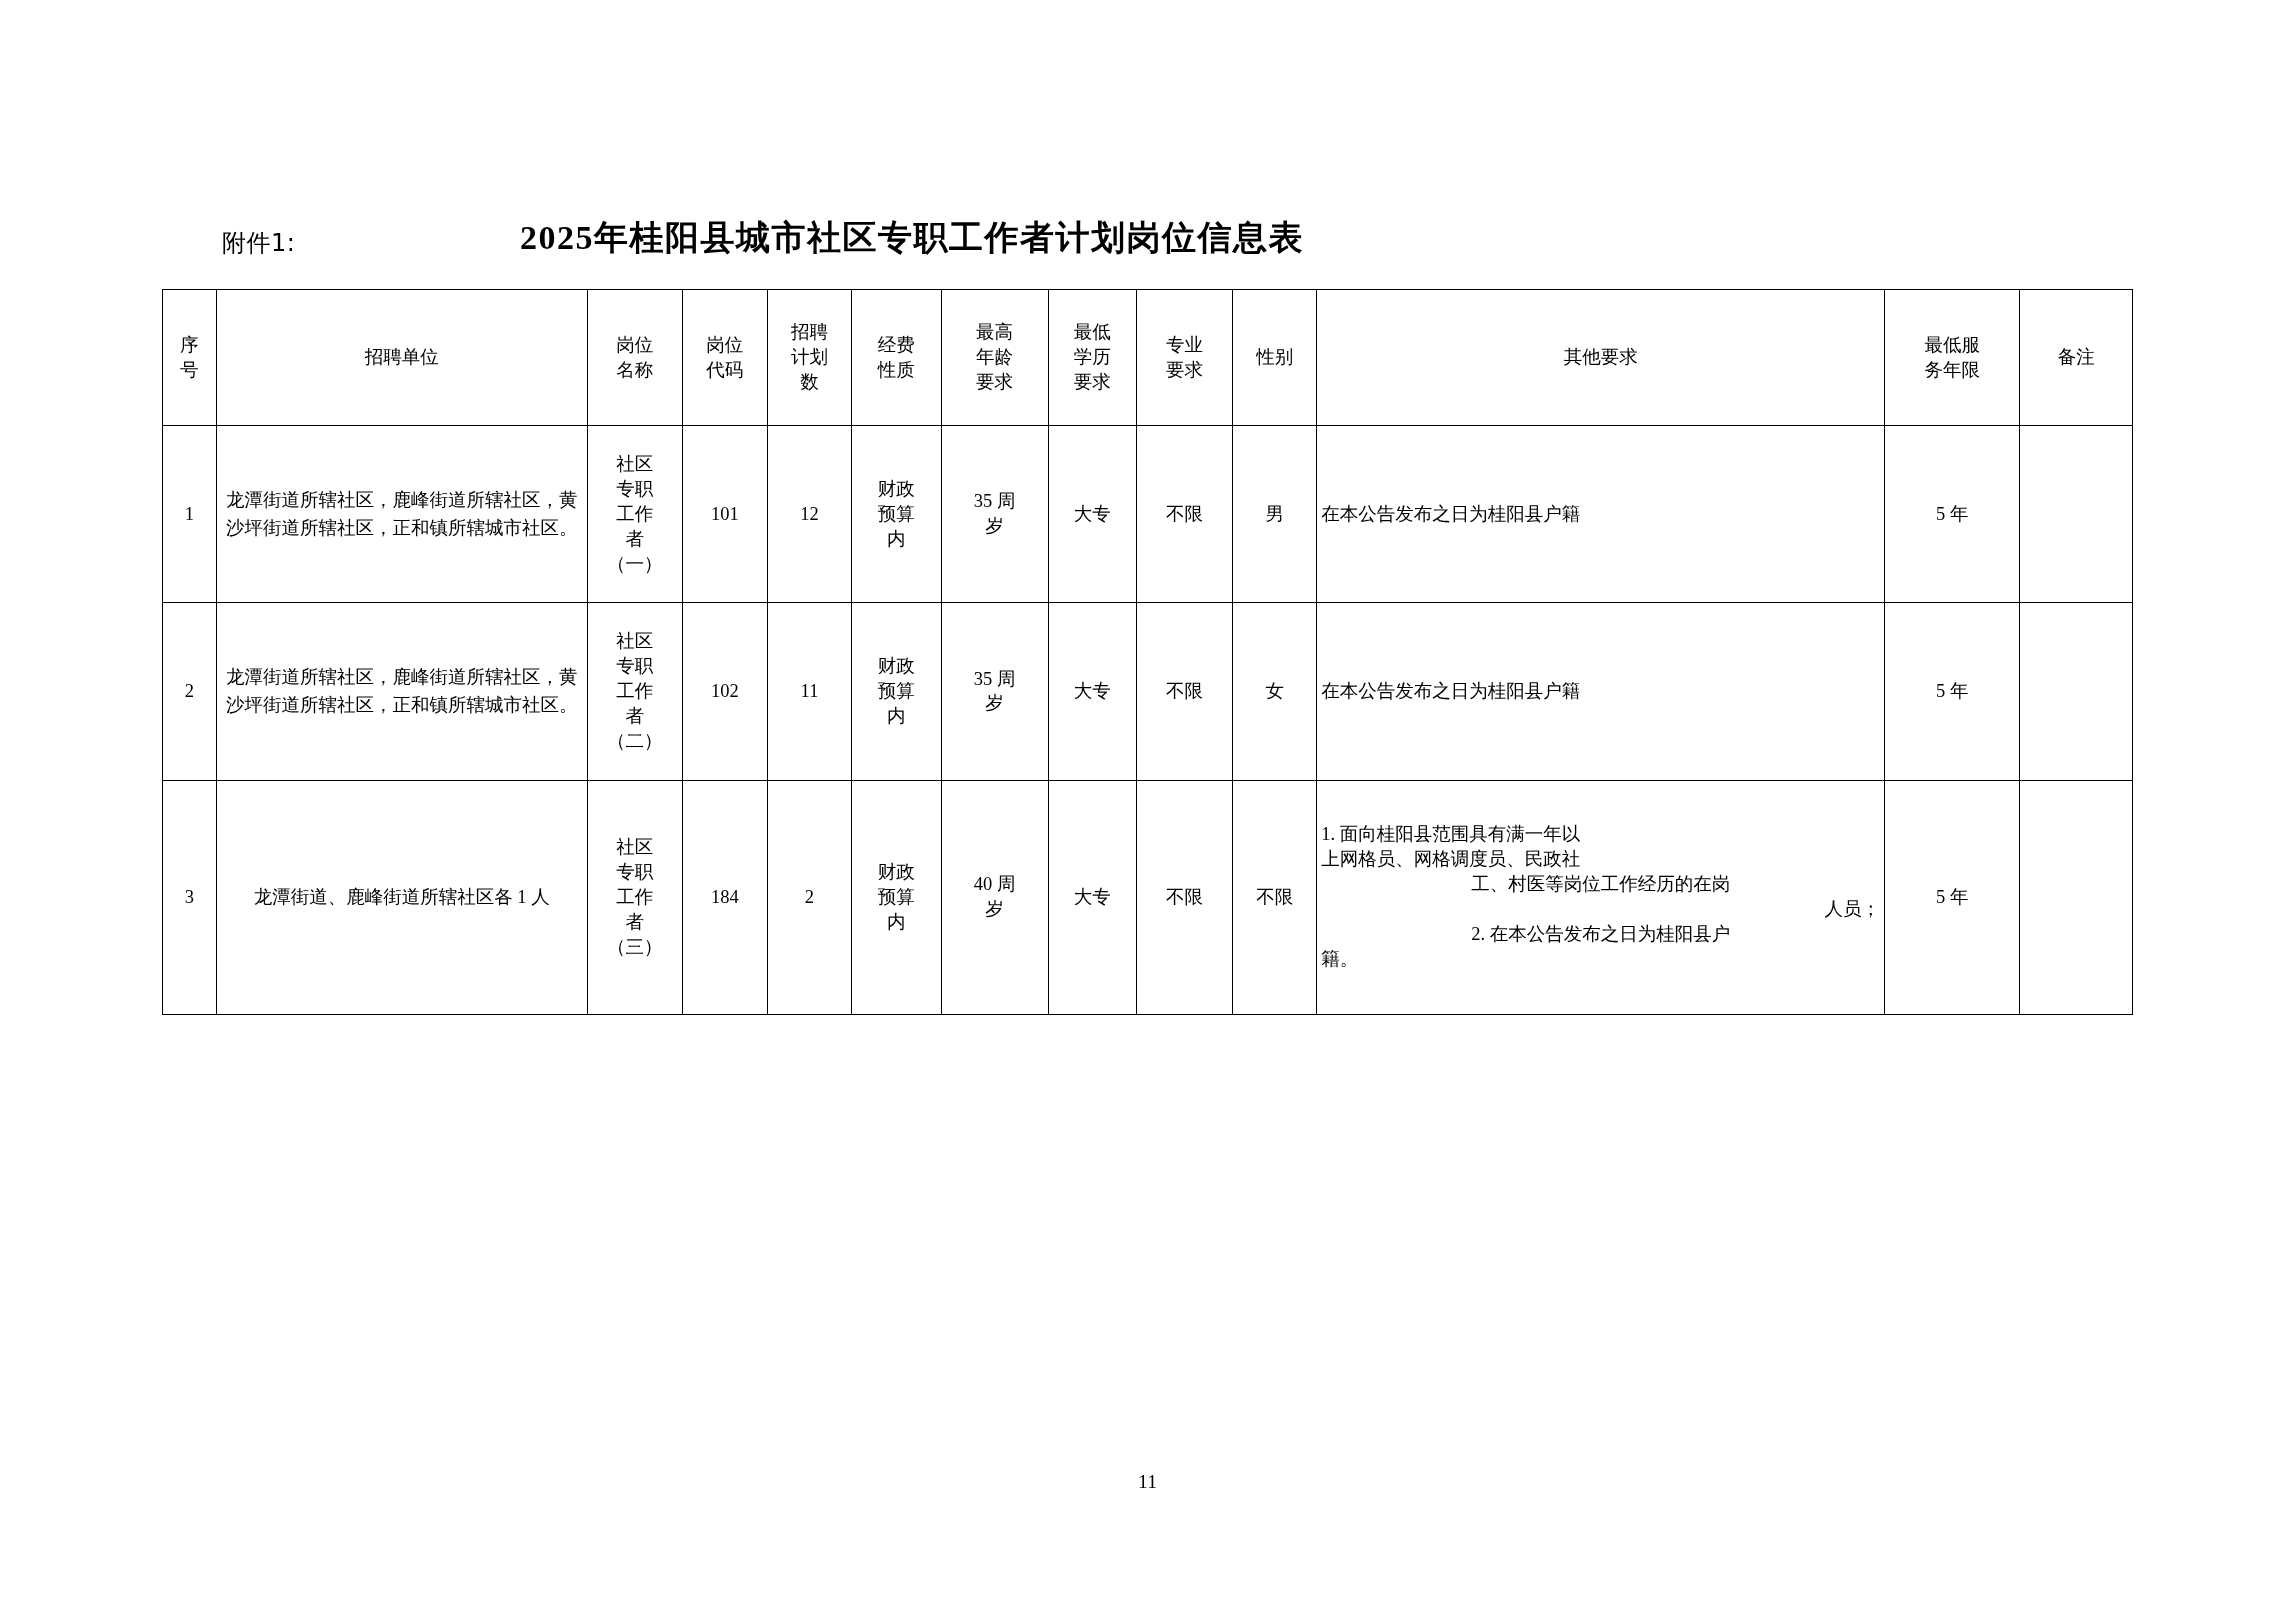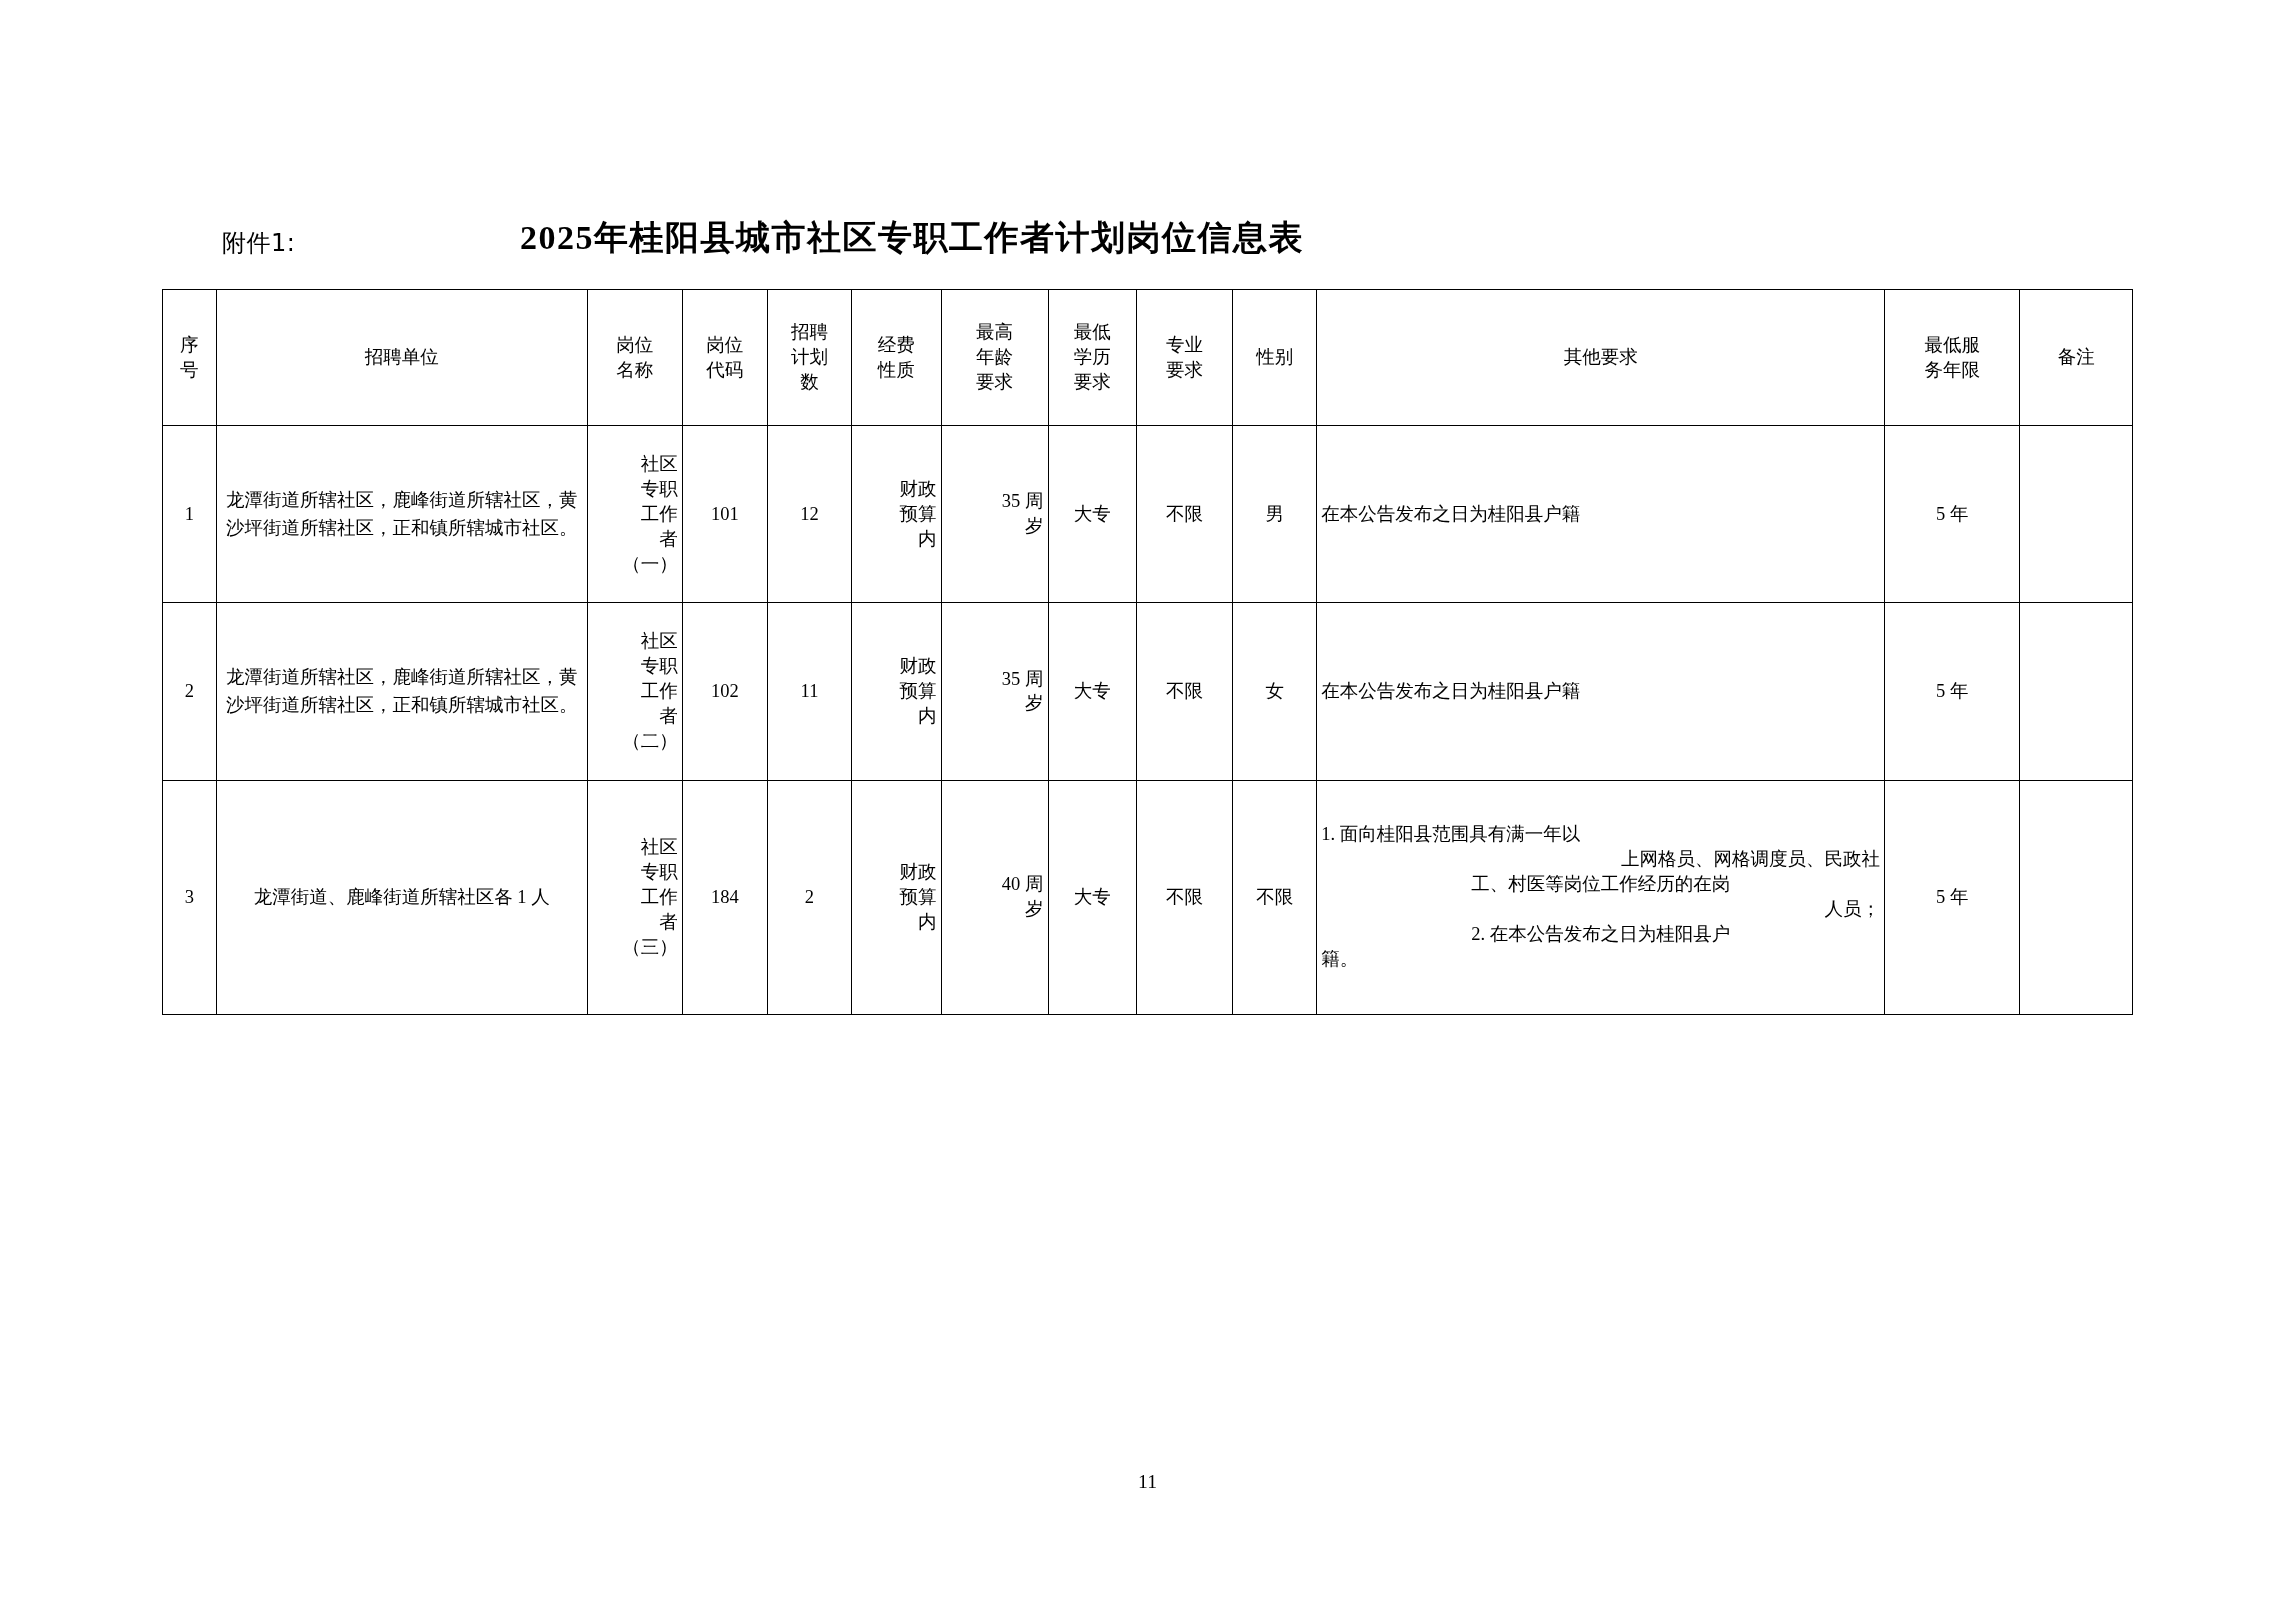--- a/index.html
+++ b/index.html
@@ -64,21 +64,21 @@
     height: 129px;
   }
   .vstack {
     display: block;
     text-align: center;
     line-height: 1.35;
   }
   .c { text-align: center; }
   .cell-char {
     display: block;
-    text-align: right;
+    text-align: center;
     line-height: 1.35;
   }
   td.unit-cell {
     text-align: center;
     padding-left: 17.5px;
     padding-right: 12.4px;
     line-height: 1.85;
   }
   td.other-cell {
     text-align: left;
@@ -264,21 +264,21 @@
         </td>
         <td class="c">
           <span class="cell-char">40 周</span>
           <span class="cell-char">岁</span>
         </td>
         <td class="c">大专</td>
         <td class="c">不限</td>
         <td class="c">不限</td>
         <td class="other-cell">
           <span class="cell-char" style="text-align:left">1. 面向桂阳县范围具有满一年以</span>
-          <span class="cell-char" style="text-align:right">上网格员、网格调度员、民政社</span>
+          <span class="cell-char" style="text-align:left">上网格员、网格调度员、民政社</span>
           <span class="cell-char" style="text-align:center">工、村医等岗位工作经历的在岗</span>
           <span class="cell-char" style="text-align:right">人员；</span>
           <span class="cell-char" style="text-align:center">2. 在本公告发布之日为桂阳县户</span>
           <span class="cell-char" style="text-align:left">籍。</span>
         </td>
         <td class="c">5 年</td>
         <td class="c"></td>
       </tr>
     </tbody>
   </table>

